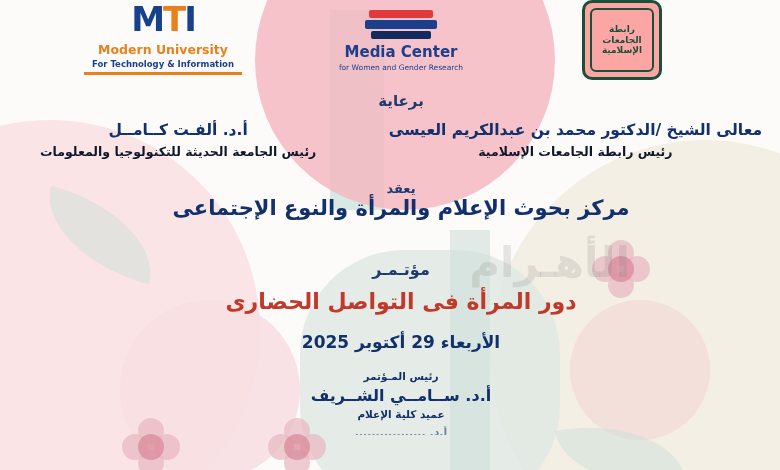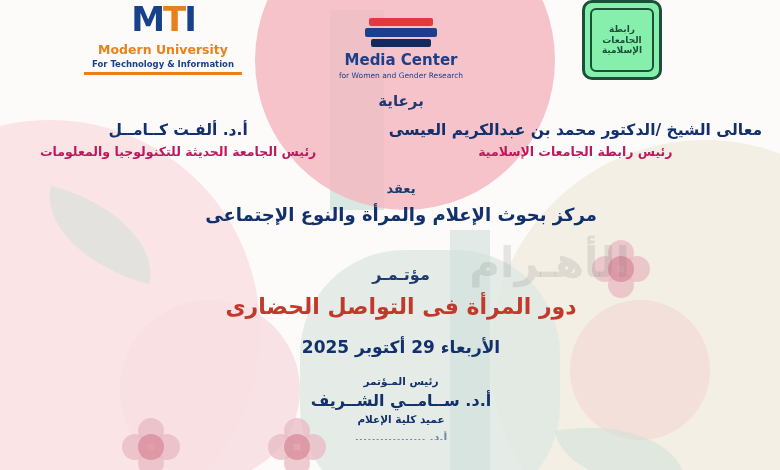--- a/index.html
+++ b/index.html
@@ -167,21 +167,21 @@
   .mti-rule {
     margin-top: 3px;
     height: 3px;
     background: #e8811c;
   }
 
   .logo-media {
     position: absolute;
     left: 0; right: 0;
     margin: 0 auto;
-    top: 16px;
+    top: 8px;
     width: 200px;
     text-align: center;
     direction: ltr;
   }
   .book {
     width: 72px; height: 34px;
     margin: 0 auto 2px;
     position: relative;
   }
   .book i {
@@ -211,21 +211,21 @@
     width: 110px;
     text-align: center;
     direction: ltr;
   }
   .seal {
     width: 74px; height: 74px;
     margin: 0 auto;
     border: 3px solid #1b4f3a;
     border-radius: 10px;
     position: relative;
-    background: #86efac;
+    background: #fca5a5;
     overflow: hidden;
   }
   .seal .inner {
     position: absolute;
     inset: 5px;
     border: 2px solid #1b4f3a;
     border-radius: 6px;
   }
   .seal .ar {
     position: absolute;
@@ -264,33 +264,32 @@
   .name-main {
     font-size: 15.5px;
     font-weight: 800;
     color: #12306b;
     line-height: 1.35;
     white-space: nowrap;
   }
   .name-sub {
     font-size: 12.5px;
     font-weight: 700;
-    color: #be185d;
+    color: #0f172a;
     margin-top: 3px;
     white-space: nowrap;
   }
   .holds {
     margin-top: 22px;
     font-size: 13px;
     color: #1f3a6e;
     font-weight: 700;
   }
   .center-name {
-    margin-top: 8px;
-    font-size: 18px;
+    font-size: 21px;
     font-weight: 800;
     color: #12306b;
   }
   .conf-word {
     margin-top: 40px;
     font-size: 16px;
     color: #1f3a6e;
     font-weight: 700;
     letter-spacing: 2px;
   }

